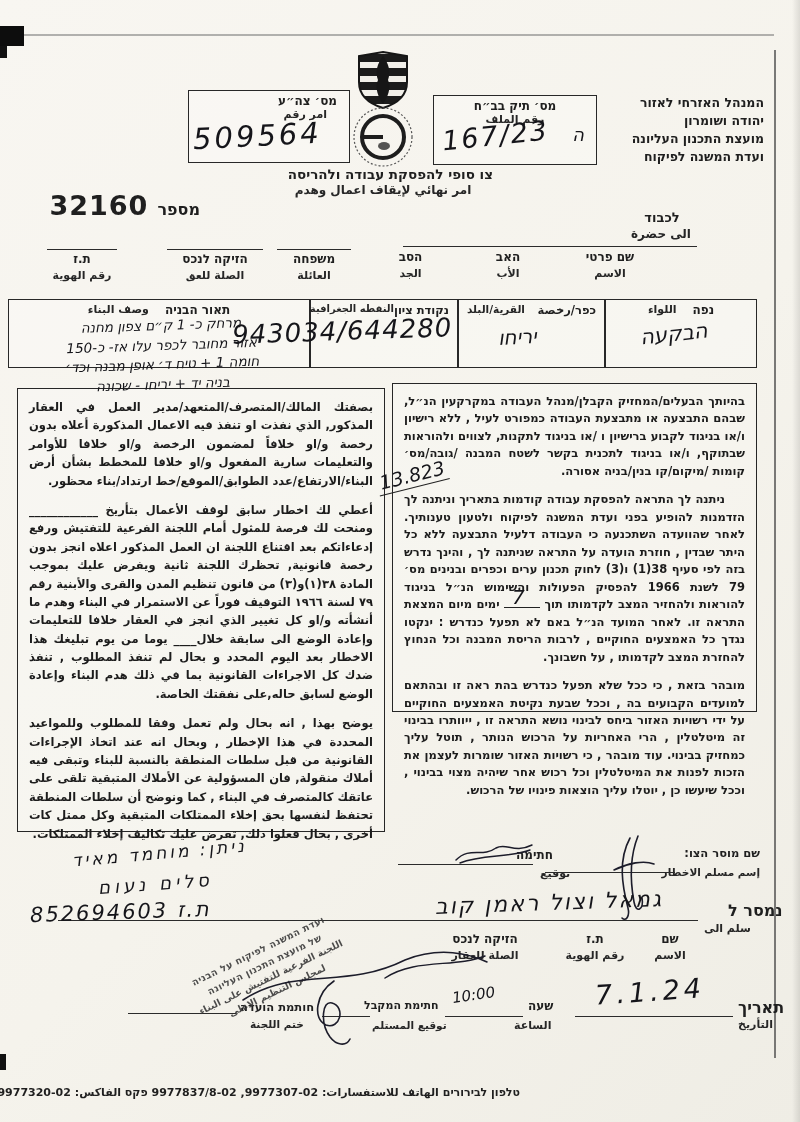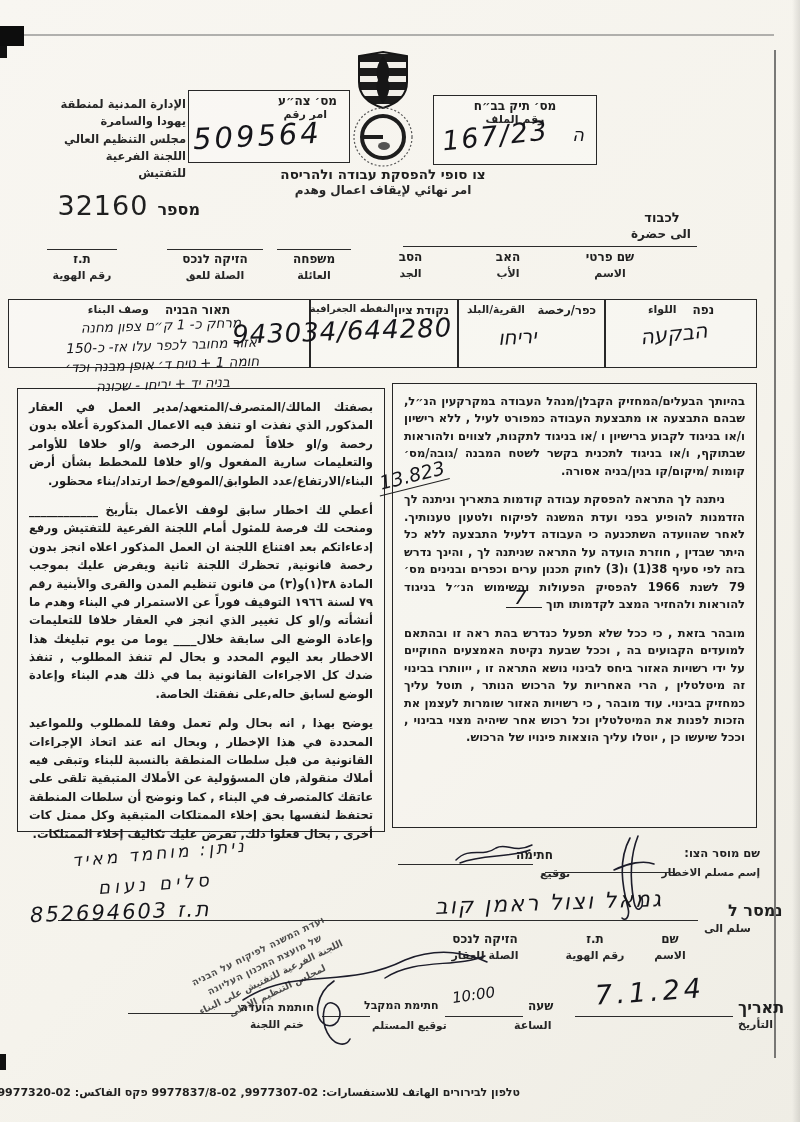--- a/index.html
+++ b/index.html
@@ -36,24 +36,24 @@
 
 <div class="paper">
 
   <div class="abs" style="left:8px;top:34px;width:766px;height:2px;background:#777;opacity:.55;"></div>
   <div class="abs" style="left:0;top:26px;width:24px;height:20px;background:#0d0d0d;"></div>
   <div class="abs" style="left:0;top:46px;width:7px;height:12px;background:#111;"></div>
   <div class="abs" style="left:0;top:1054px;width:6px;height:16px;background:#111;"></div>
   <div class="abs" style="left:774px;top:50px;width:2px;height:1008px;background:#444;opacity:.7;"></div>
   <div class="abs" style="left:792px;top:0;width:8px;height:1122px;background:linear-gradient(to right,rgba(0,0,0,0),rgba(0,0,0,.10));"></div>
 
-  <div class="abs lbl-ar multi" style="left:60px;top:96px;width:126px;text-align:right;font-size:11.5px;line-height:1.5;">الإدارة المدنية لمنطقة
-يهودا والسامرة
-مجلس التنظيم العالي
-اللجنة الفرعية للتفتيش</div>
+  <div class="abs lbl multi" style="left:612px;top:94px;width:152px;text-align:right;font-size:12.5px;line-height:1.45;">המנהל האזרחי לאזור
+יהודה ושומרון
+מועצת התכנון העליונה
+ועדת המשנה לפיקוח</div>
 
   <div class="abs fbox" style="left:433px;top:95px;width:164px;height:70px;">
     <div class="lbl" style="text-align:center;padding-top:3px;">מס׳ תיק בב״ח</div>
     <div class="lbl-ar" style="text-align:center;">رقم الملف</div>
     <div class="abs hw" style="left:8px;top:24px;font-size:27px;transform:rotate(-6deg);letter-spacing:2px;">167/23</div>
     <div class="abs hw" style="right:12px;top:28px;font-size:18px;">ה</div>
   </div>
 
   <div class="abs fbox" style="left:188px;top:90px;width:162px;height:73px;">
     <div class="lbl" style="text-align:right;padding:3px 12px 0 0;">מס׳ צה״ע</div>
@@ -82,26 +82,26 @@
 
   <div class="abs" style="left:351px;top:105px;">
     <svg width="64" height="64" viewBox="0 0 64 64">
       <circle cx="32" cy="32" r="29" fill="none" stroke="#555" stroke-width="1.2" stroke-dasharray="2 2"></circle>
       <circle cx="32" cy="32" r="21" fill="none" stroke="#1d1d1d" stroke-width="4"></circle>
       <path d="M11 32 H32" stroke="#1d1d1d" stroke-width="4"></path>
       <ellipse cx="33" cy="41" rx="6" ry="4" fill="#2a2a2a" opacity=".8"></ellipse>
     </svg>
   </div>
 
-  <div class="abs lbl" style="left:273px;top:166px;width:220px;text-align:center;font-size:13.5px;">צו סופי להפסקת עבודה ולהריסה</div>
+  <div class="abs lbl" style="left:273px;top:166px;width:220px;font-size:13.5px;">צו סופי להפסקת עבודה ולהריסה</div>
   <div class="abs lbl-ar" style="left:273px;top:183px;width:220px;text-align:center;font-size:12px;">امر نهائي لإيقاف اعمال وهدم</div>
 
   <div class="abs" style="left:50px;top:190px;width:150px;direction:rtl;display:flex;gap:9px;align-items:baseline;">
     <span class="lbl" style="font-size:16px;">מספר</span>
-    <span style="font-size:27px;font-weight:normal;letter-spacing:1px;">32160</span>
+    <span style="font-size:27px;font-weight:bold;letter-spacing:1px;">32160</span>
   </div>
 
   <div class="abs lbl" style="left:632px;top:210px;width:60px;text-align:center;font-size:13px;">לכבוד</div>
   <div class="abs lbl-ar" style="left:628px;top:227px;width:66px;text-align:center;font-size:12px;">الى حضرة</div>
 
   <div class="abs hline" style="left:403px;top:246px;width:294px;"></div>
   <div class="abs hline" style="left:277px;top:249px;width:74px;"></div>
   <div class="abs hline" style="left:167px;top:249px;width:96px;"></div>
   <div class="abs hline" style="left:47px;top:249px;width:70px;"></div>
 
@@ -158,25 +158,26 @@
     <div class="bhead centered">
       <span class="lbl">תאור הבניה</span>
       <span class="lbl-ar">وصف البناء</span>
     </div>
   </div>
   <div class="abs hw multi" style="left:12px;top:316px;width:300px;font-size:13.5px;line-height:1.45;transform:rotate(-2deg);direction:rtl;text-align:center;z-index:6;white-space:pre-line;">מרחק כ- 1 ק״ם צפון מחנה
 אזור מחובר לכפר עלו אז- כ-150
 חומה 1 + טיח ד׳ אופן מבנה וכד׳
 בניה יד + יריחו - שכונה</div>
 
-  <div class="abs bodybox he-body" style="left:392px;top:383px;width:365px;height:445px;">
+  <div class="abs bodybox he-body" style="left:392px;top:383px;width:365px;height:329px;">
     <p>בהיותך הבעלים/המחזיק הקבלן/מנהל העבודה במקרקעין הנ״ל, שבהם התבצעה או מתבצעת העבודה כמפורט לעיל , ללא רישיון ו/או בניגוד לקבוע ברישיון ו /או בניגוד לתקנות, לצווים ולהוראות שבתוקף,  ו/או בניגוד לתכנית בקשר לשטח המבנה   /גובה/מס׳ קומות /מיקום/קו בנין/בניה אסורה.</p>
     <p style="text-indent:20px;margin-top:9px;">
       <span>ניתנה לך התראה להפסקת עבודה קודמות בתאריך וניתנה לך הזדמנות להופיע בפני ועדת המשנה לפיקוח ולטעון טענותיך. לאחר שהוועדה השתכנעה כי העבודה דלעיל התבצעה ללא כל היתר שבדין , חוזרת הועדה על התראה שניתנה לך , והינך נדרש בזה לפי סעיף 38(1) ו(3) לחוק תכנון ערים וכפרים ובנינים מס׳ 79 לשנת 1966 להפסיק הפעולות והשימוש הנ״ל בניגוד להוראות ולהחזיר המצב לקדמותו תוך</span>
       <span class="days-blank"><i class="days-hw">7</i></span>
+      <span>ימים מיום המצאת התראה זו. לאחר המועד הנ״ל באם לא תפעל כנדרש : ינקטו נגדך כל האמצעים החוקיים , לרבות הריסת המבנה וכל הנחוץ להחזרת המצב לקדמותו , על חשבונך.</span>
     </p>
     <p>מובהר בזאת , כי ככל שלא תפעל כנדרש בהת ראה זו ובהתאם למועדים הקבועים בה , וככל שבעת נקיטת האמצעים החוקיים על ידי רשויות האזור ביחס לבינוי נושא התראה זו , ייוותרו בבינוי זה מיטלטלין , הרי האחריות על הרכוש הנותר , תוטל עליך כמחזיק בבינוי. עוד מובהר , כי רשויות האזור שומרות לעצמן את הזכות לפנות את המיטלטלין וכל רכוש אחר שיהיה מצוי בבינוי , וככל שיעשו כן , יוטלו עליך הוצאות פינויו של הרכוש.</p>
   </div>
 
   <div class="abs hw" style="left:376px;top:464px;font-size:19px;transform:rotate(-14deg);border-bottom:1.5px solid #222;padding:0 3px 1px;z-index:5;">13.823</div>
 
   <div class="abs bodybox ar-body" style="left:17px;top:388px;width:368px;height:444px;">
     <p>بصفتك المالك/المتصرف/المتعهد/مدير العمل في العقار المذكور, الذي نفذت او تنفذ فيه الاعمال المذكورة أعلاه بدون رخصة و/او خلافاً لمضمون الرخصة و/او خلافا للأوامر والتعليمات سارية المفعول و/او خلافا للمخطط بشأن أرض البناء/الارتفاع/عدد الطوابق/الموقع/خط ارتداد/بناء محظور.</p>
     <p>أعطي لك اخطار سابق لوقف الأعمال بتأريخ ____________ ومنحت لك فرصة للمثول أمام اللجنة الفرعية للتفتيش ورفع إدعاءاتكم بعد اقتناع اللجنة ان العمل المذكور اعلاه انجز بدون رخصة قانونية, تحظرك اللجنة ثانية ويفرض عليك بموجب المادة ٣٨(١)و(٣) من قانون تنظيم المدن والقرى والأبنية رقم ٧٩ لسنة ١٩٦٦ التوقيف فوراً عن الاستمرار في البناء وهدم ما أنشأته و/او كل تغيير الذي انجز في العقار خلافا للتعليمات وإعادة الوضع الى سابقة خلال____ يوما من يوم تبليغك هذا الاخطار بعد اليوم المحدد و بحال لم تنفذ المطلوب , تنفذ ضدك كل الاجراءات القانونية بما في ذلك هدم البناء وإعادة الوضع لسابق حاله,على نفقتك الخاصة.</p>
     <p>يوضح بهذا , انه بحال ولم تعمل وفقا للمطلوب وللمواعيد المحددة في هذا الإخطار , وبحال انه عند اتخاذ الإجراءات القانونية من قبل سلطات المنطقة بالنسبة للبناء وتبقى فيه أملاك منقولة, فان المسؤولية عن الأملاك المتبقية تلقى على عاتقك كالمتصرف في البناء , كما ونوضح أن سلطات المنطقة تحتفظ لنفسها بحق إخلاء الممتلكات المتبقية وكل ممتل كات أخرى , بحال فعلوا ذلك, تفرض عليك تكاليف إخلاء الممتلكات.</p>

